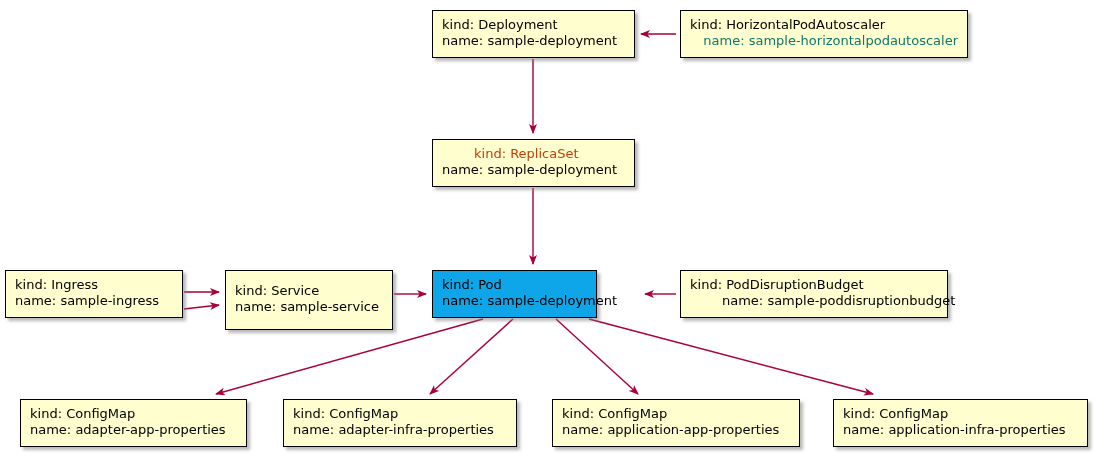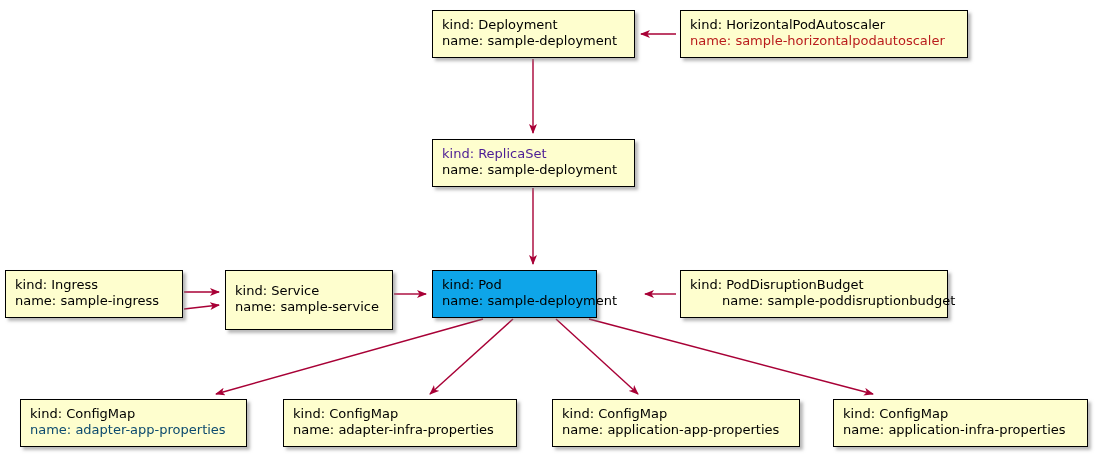--- a/index.html
+++ b/index.html
@@ -69,45 +69,45 @@
       </g>
   </svg>
 
   <div id="nodes-layer">
       <div class="node" style="left: 432px; top: 10px; width: 203px; height: 48px; background: rgb(254, 254, 206); border-color: rgb(0, 0, 0);">
         <div class="line" style="color: rgb(0, 0, 0);">kind: Deployment</div>
         <div class="line" style="color: rgb(0, 0, 0);">name: sample-deployment</div>
       </div>
       <div class="node" style="left: 680px; top: 10px; width: 288px; height: 48px; background: rgb(254, 254, 206); border-color: rgb(0, 0, 0);">
         <div class="line" style="color: rgb(0, 0, 0);">kind: HorizontalPodAutoscaler</div>
-        <div class="line" style="color: #b91c1c;">name: sample-horizontalpodautoscaler</div>
+        <div class="line" style="color: #0f766e; text-align: right;">name: sample-horizontalpodautoscaler</div>
       </div>
       <div class="node" style="left: 432px; top: 139px; width: 203px; height: 48px; background: rgb(254, 254, 206); border-color: rgb(0, 0, 0);">
-        <div class="line" style="color: #4c1d95;">kind: ReplicaSet</div>
+        <div class="line" style="color: #c2410c; margin-left: 32px;">kind: ReplicaSet</div>
         <div class="line" style="color: rgb(0, 0, 0);">name: sample-deployment</div>
       </div>
       <div class="node" style="left: 5px; top: 270px; width: 178px; height: 48px; background: rgb(254, 254, 206); border-color: rgb(0, 0, 0);">
         <div class="line" style="color: rgb(0, 0, 0);">kind: Ingress</div>
         <div class="line" style="color: rgb(0, 0, 0);">name: sample-ingress</div>
       </div>
       <div class="node" style="left: 225px; top: 270px; width: 168px; height: 60px; background: rgb(254, 254, 206); border-color: rgb(0, 0, 0);">
         <div class="line" style="color: rgb(0, 0, 0);">kind: Service</div>
         <div class="line" style="color: rgb(0, 0, 0);">name: sample-service</div>
       </div>
       <div class="node" style="left: 432px; top: 270px; width: 165px; height: 48px; background: #0ea5e9; border-color: rgb(0, 0, 0);">
         <div class="line" style="color: rgb(0, 0, 0);">kind: Pod</div>
         <div class="line" style="color: rgb(0, 0, 0);">name: sample-deployment</div>
       </div>
       <div class="node" style="left: 680px; top: 270px; width: 268px; height: 48px; background: rgb(254, 254, 206); border-color: rgb(0, 0, 0);">
         <div class="line" style="color: rgb(0, 0, 0);">kind: PodDisruptionBudget</div>
         <div class="line" style="color: rgb(0, 0, 0); margin-left: 32px;">name: sample-poddisruptionbudget</div>
       </div>
       <div class="node" style="left: 20px; top: 399px; width: 227px; height: 48px; background: rgb(254, 254, 206); border-color: rgb(0, 0, 0);">
         <div class="line" style="color: rgb(0, 0, 0);">kind: ConfigMap</div>
-        <div class="line" style="color: #0c4a6e;">name: adapter-app-properties</div>
+        <div class="line" style="color: #000000;">name: adapter-app-properties</div>
       </div>
       <div class="node" style="left: 283px; top: 399px; width: 234px; height: 48px; background: rgb(254, 254, 206); border-color: rgb(0, 0, 0);">
         <div class="line" style="color: rgb(0, 0, 0);">kind: ConfigMap</div>
         <div class="line" style="color: rgb(0, 0, 0);">name: adapter-infra-properties</div>
       </div>
       <div class="node" style="left: 552px; top: 399px; width: 248px; height: 48px; background: rgb(254, 254, 206); border-color: rgb(0, 0, 0);">
         <div class="line" style="color: rgb(0, 0, 0);">kind: ConfigMap</div>
         <div class="line" style="color: rgb(0, 0, 0);">name: application-app-properties</div>
       </div>
       <div class="node" style="left: 833px; top: 399px; width: 255px; height: 48px; background: rgb(254, 254, 206); border-color: rgb(0, 0, 0);">

